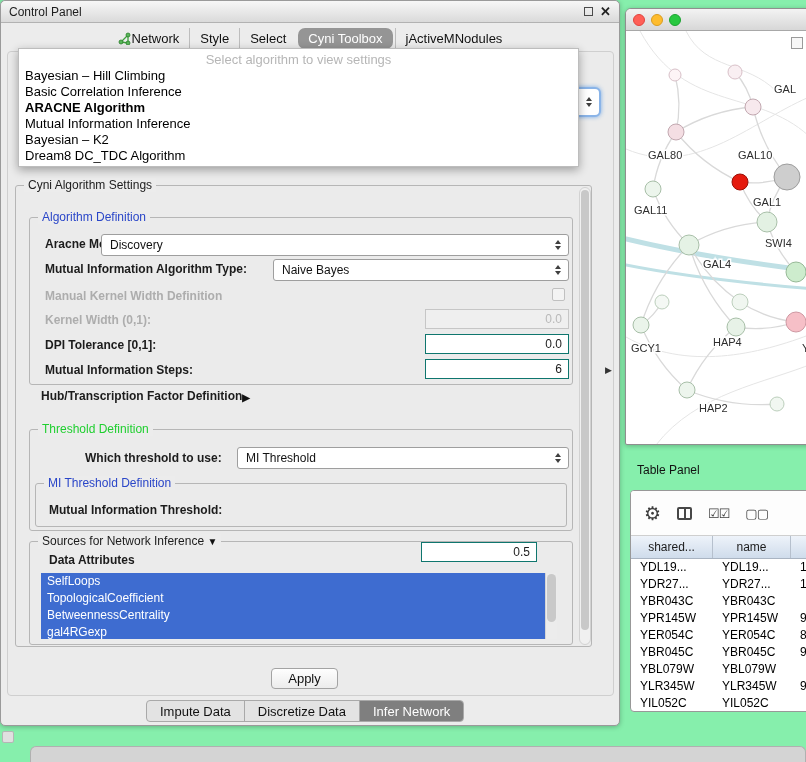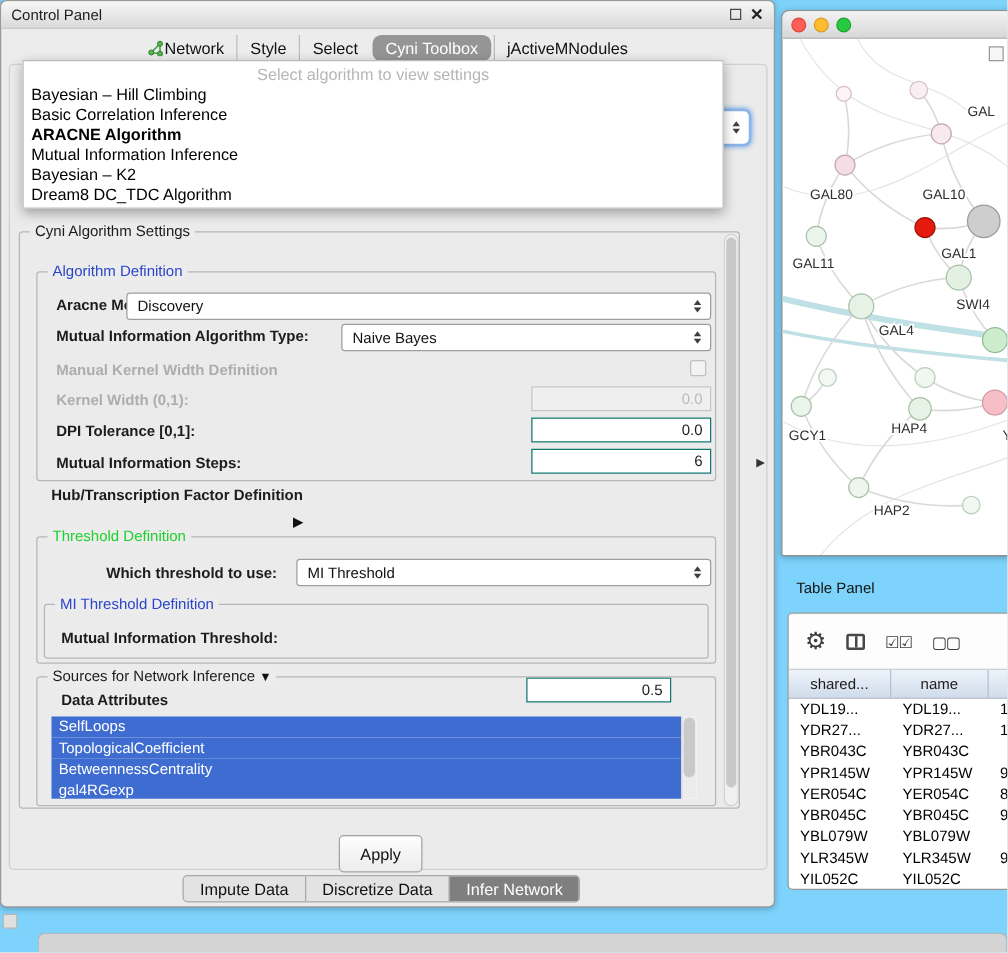--- a/index.html
+++ b/index.html
@@ -1,16 +1,16 @@
 <!DOCTYPE html>
 <html><head>
 <meta charset="utf-8">
 <style>
   html,body{margin:0;padding:0;background:#e9e9e9;}
-  #stage{position:relative;width:806px;height:762px;background:#7dd3fc;overflow:hidden;
+  #stage{position:relative;width:806px;height:762px;background:#86efac;overflow:hidden;
          font-family:"Liberation Sans",sans-serif;padding-left:40px;-webkit-font-smoothing:antialiased;}
   *{box-sizing:border-box;}
 
   
   #cp{position:absolute;left:0;top:8;width:620px;height:726px;background:#ececec;
       border:1px solid #9a9a9a;border-radius:5px;box-shadow:0 1px 5px rgba(0,0,0,.25);}
   .cp-titlebar{height:22px;background:linear-gradient(#f7f7f7,#dadada);border-bottom:1px solid #b2b2b2;
       border-radius:5px 5px 0 0;display:flex;align-items:center;padding:0 8px;font-size:12px;color:#1d1d1d;}
   .winbtns{margin-left:auto;display:flex;align-items:center;gap:7px;}
   .btn-float{width:9px;height:9px;border:1.5px solid #4a4a4a;display:inline-block;}
@@ -52,35 +52,35 @@
   .tri-up{width:0;height:0;border-left:3.5px solid transparent;border-right:3.5px solid transparent;
       border-bottom:4.5px solid #3f3f3f;}
   .tri-down{width:0;height:0;border-left:3.5px solid transparent;border-right:3.5px solid transparent;
       border-top:4.5px solid #3f3f3f;}
 
   .field{position:absolute;background:#fff;border:1px solid #0f766e;font-size:12px;color:#1c1c1c;
       display:flex;align-items:center;justify-content:flex-end;padding-right:6px;}
   .field.disabled{background:#efefef;color:#b9b9b9;border-color:#c6c6c6;}
   .checkbox{position:absolute;width:13px;height:13px;border:1px solid #c0c0c0;border-radius:2px;background:#f3f3f3;}
 
-  .hub-row{position:absolute;left:40px;top:388px;display:flex;align-items:flex-end;gap:9px;
-      font-size:12px;font-weight:bold;color:#1c1c1c;flex-direction:column;}
+  .hub-row{position:absolute;left:40px;top:388px;display:flex;align-items:flex-end;
+      font-size:12px;font-weight:bold;color:#1c1c1c;}
   .tri-glyph{font-size:10px;color:#111;}
 
   .attr-list{position:absolute;left:40px;top:572px;width:516px;height:66px;background:#fff;overflow:hidden;}
   .src-item{height:17px;line-height:17px;background:#3e6cd0;color:#fff;font-size:12px;padding-left:6px;
       width:calc(100% - 12px);white-space:nowrap;}
   .attr-scroll{position:absolute;right:0;top:0;bottom:0;width:12px;background:#ececec;border-left:1px solid #d5d5d5;}
   .attr-thumb{position:absolute;left:1px;right:1px;top:1px;height:48px;background:#c9c9c9;border-radius:5px;}
 
   .main-scroll{position:absolute;left:578px;top:186px;width:12px;height:458px;background:#f0f0f0;
       border:1px solid #d2d2d2;border-radius:6px;}
   .main-thumb{position:absolute;left:1px;right:1px;top:2px;height:440px;background:#c8c8c8;border-radius:6px;}
 
-  .btn{position:absolute;left:270px;top:667px;width:67px;height:30px;border:1px solid #a3a3a3;border-radius:4px;
+  .btn{position:absolute;left:270px;top:667px;width:67px;height:21px;border:1px solid #a3a3a3;border-radius:4px;
       background:linear-gradient(#fefefe,#ececec);font-size:13px;color:#111;display:flex;align-items:center;justify-content:center;}
 
   .seg-tabs{position:absolute;left:145px;top:699px;height:22px;display:flex;border:1px solid #a9a9a9;
       border-radius:4px;overflow:hidden;background:#e3e3e3;font-size:13px;}
   .seg{padding:0 13px;display:flex;align-items:center;color:#111;border-left:1px solid #a9a9a9;white-space:nowrap;}
   .seg:first-child{border-left:none;}
   .seg.active{background:#7f7f7f;color:#fff;}
 
   
   #net-win{position:absolute;left:625px;top:8px;width:190px;height:437px;background:#fff;

